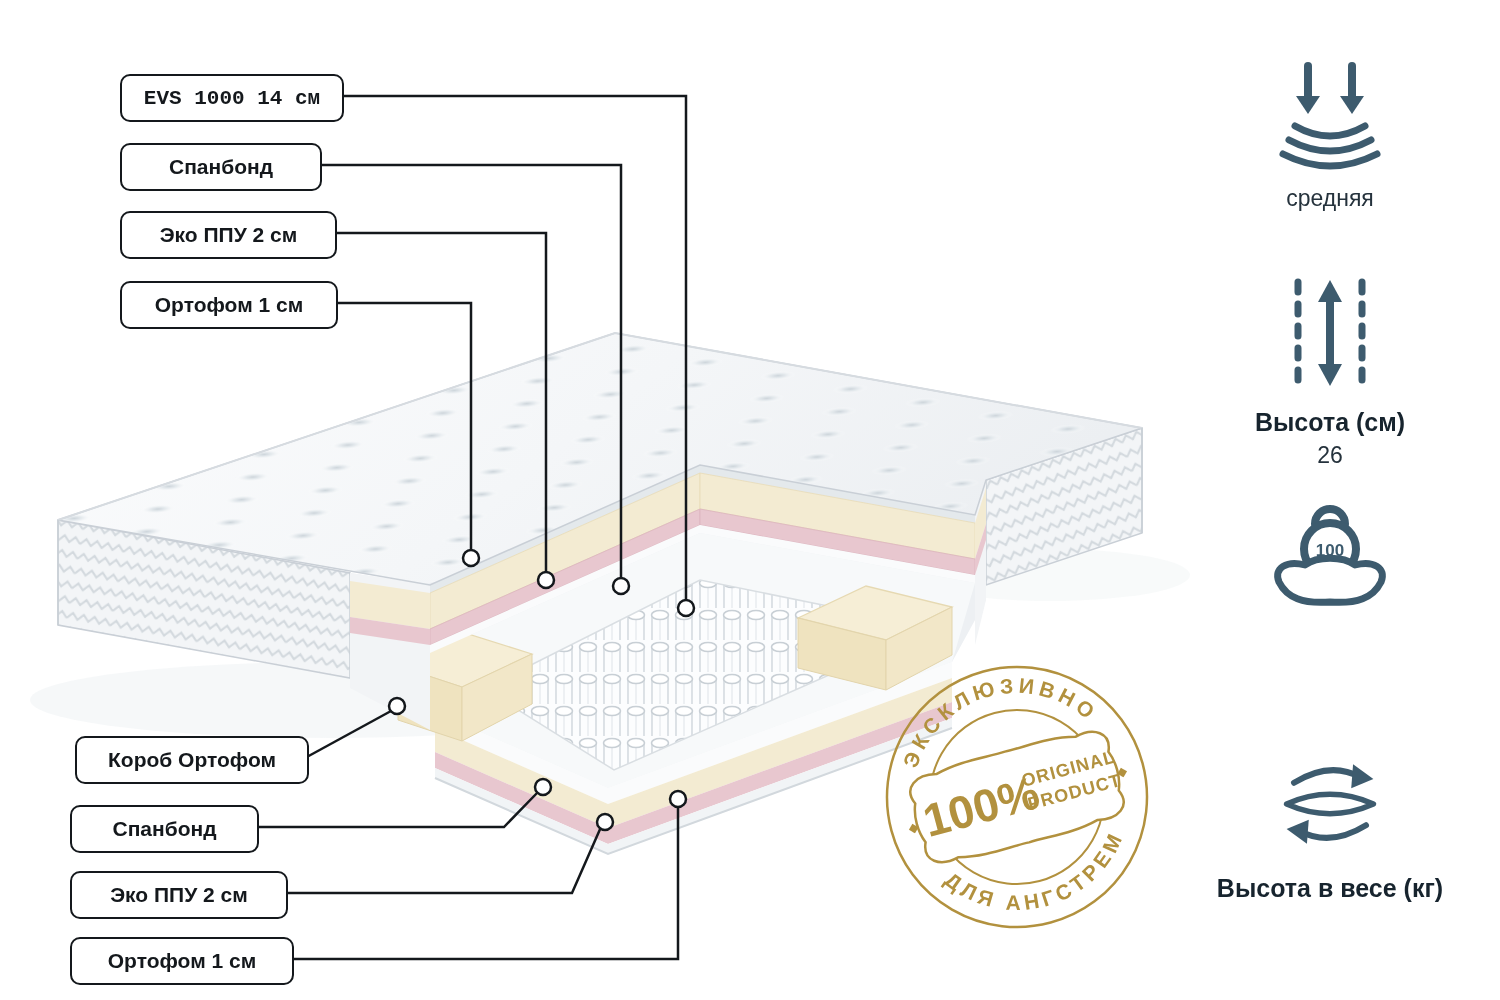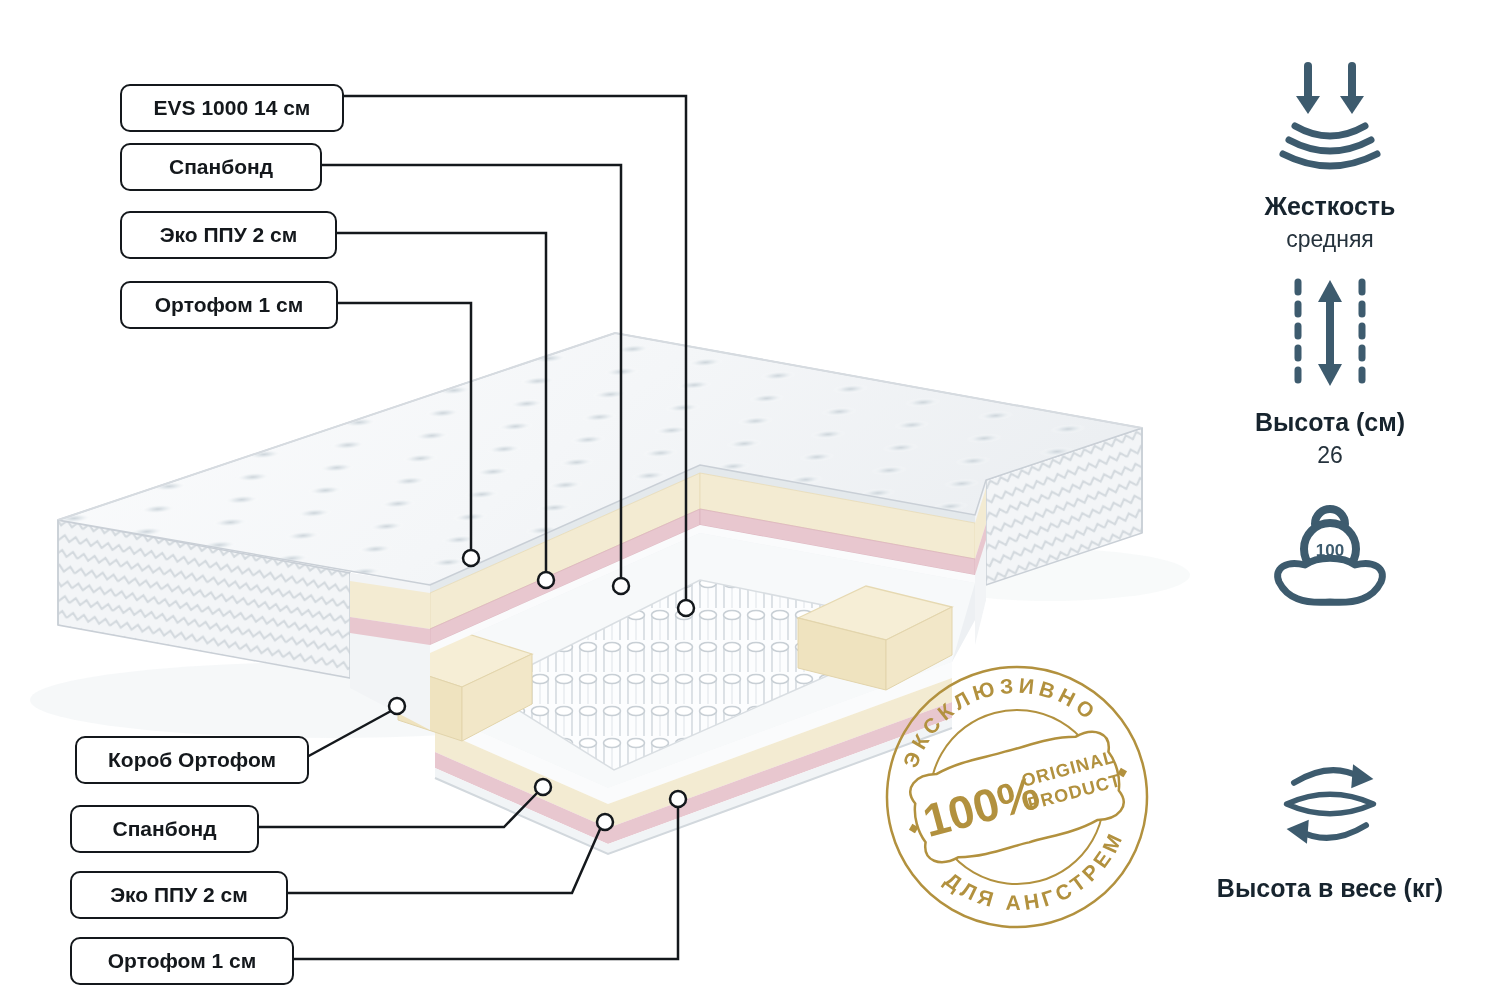--- a/index.html
+++ b/index.html
@@ -198,21 +198,21 @@
                C20,-46 45,-50 72,-43 C92,-48 108,-38 100,-20
                C105,-8 105,8 100,20 C108,38 92,48 72,43
                C45,50 20,46 0,47 C-20,46 -45,50 -72,43
                C-92,48 -108,38 -100,20 C-105,8 -105,-8 -100,-20 Z" fill="#ffffff" stroke="#b2913e" stroke-width="2.5"></path>
       <text x="-96" y="16" font-size="46" font-weight="bold" fill="#b2913e">100%</text>
       <text x="57" y="-8" text-anchor="middle" font-size="18" font-weight="bold" letter-spacing="1" fill="#b2913e">ORIGINAL</text>
       <text x="57" y="16" text-anchor="middle" font-size="18" font-weight="bold" letter-spacing="1" fill="#b2913e">PRODUCT</text>
     </g>
   </svg>
 
-  <div class="label-box" style="left:120px; top:84px; width:220px;">
+  <div class="label-box" style="left:120px; top:74px; width:220px;font-family:Liberation Mono, monospace;">
     <span>EVS 1000 14 см</span>
   </div>
   <div class="label-box" style="left:120px; top:143px; width:198px;">
     <span>Спанбонд</span>
   </div>
   <div class="label-box" style="left:120px; top:211px; width:213px;">
     <span>Эко ППУ 2 см</span>
   </div>
   <div class="label-box" style="left:120px; top:281px; width:214px;">
     <span>Ортофом 1 см</span>
@@ -237,21 +237,20 @@
         <line x1="87" y1="14" x2="87" y2="44"></line>
       </g>
       <polygon points="31,44 55,44 43,62" fill="#3d5b6e"></polygon>
       <polygon points="75,44 99,44 87,62" fill="#3d5b6e"></polygon>
       <g stroke="#3d5b6e" stroke-width="7" stroke-linecap="round" fill="none">
         <path d="M30,74 Q65,94 100,74"></path>
         <path d="M24,88 Q65,110 106,88"></path>
         <path d="M18,102 Q65,126 112,102"></path>
       </g>
     </svg>
-    <div class="spec-title">Жесткость</div>
     <div class="spec-value">средняя</div>
   </div>
 
   <div class="spec" style="top:268px;">
     <svg class="spec-icon" width="130" height="130" viewBox="0 0 130 130">
       <g stroke="#3d5b6e" stroke-width="7" stroke-linecap="round" fill="none" stroke-dasharray="10,12">
         <line x1="33" y1="14" x2="33" y2="116"></line>
         <line x1="97" y1="14" x2="97" y2="116"></line>
       </g>
       <line x1="65" y1="30" x2="65" y2="100" stroke="#3d5b6e" stroke-width="8"></line>

